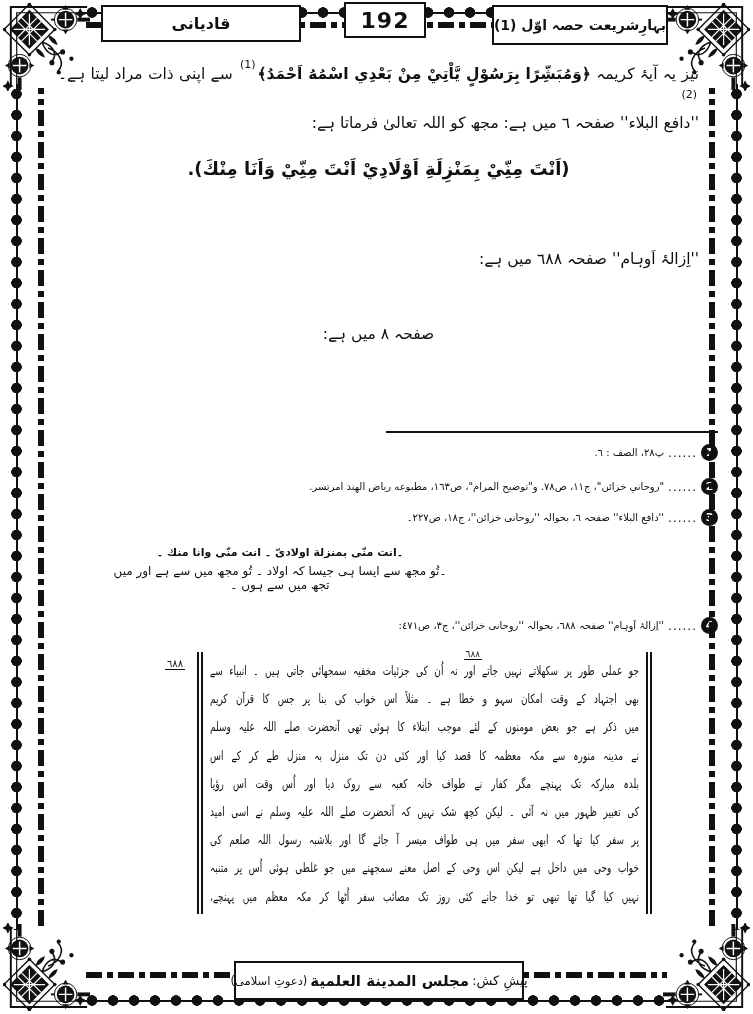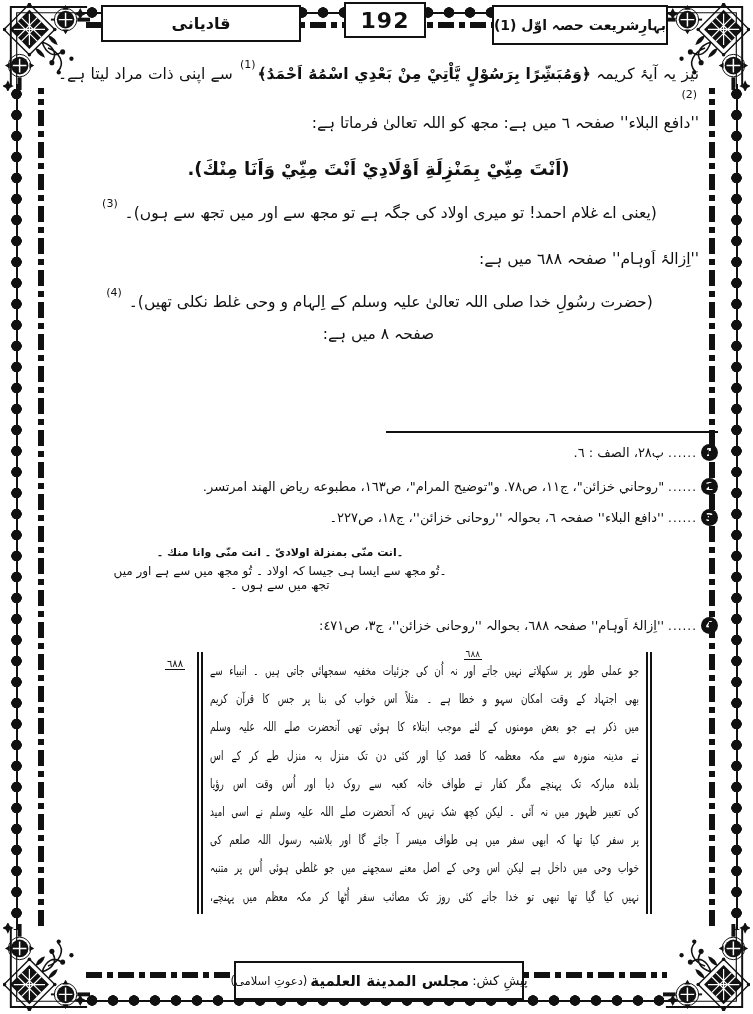--- a/index.html
+++ b/index.html
@@ -74,21 +74,21 @@
   
   .fn-sep { position:absolute; top:431px; right:35px; width:332px; height:2px; background:#111; }
   .fn { position:absolute; right:35px; display:flex; direction:rtl; align-items:center; gap:4px; white-space:nowrap; }
   #fn1 { top:444px; } #fn2 { top:478px; } #fn3 { top:509px; } #fn4 { top:617px; }
   .fn-num {
     width:17px; height:17px; border-radius:50%; background:#111; color:#fff;
     font-size:11px; font-weight:bold; display:flex; align-items:center; justify-content:center;
     direction:ltr; flex:0 0 auto;
   }
   .fn-dots { font-size:12px; letter-spacing:1px; direction:ltr; }
-  .fn-text { font-size:13px; }
+  .fn-text { font-size:10px; }
 
   
   .quote-scan { position:absolute; top:546px; left:112px; width:336px; text-align:center; }
   .qs-ar { font-size:11px; font-weight:bold; }
   .qs-ur { font-size:12px; font-weight:normal; margin-top:5px; }
 
   
   .page-scan {
     position:absolute; top:652px; left:197px; width:455px; height:262px;
     border-left:6px double #111; border-right:6px double #111;
@@ -192,23 +192,21 @@
     <span>192</span>
   </div>
   <div class="hbox box-chapter">
     <span>قادیانی</span>
   </div>
 
   <div class="line" id="l1"><span>نیز یہ آیۂ کریمہ </span><span class="verse">﴿وَمُبَشِّرًا بِرَسُوْلٍ يَّاْتِيْ مِنْ بَعْدِي اسْمُهُ اَحْمَدُ﴾</span><sup class="ref">(1)</sup><span> سے اپنی ذات مراد لیتا ہے۔ </span><sup class="ref">(2)</sup></div>
 
   <div class="line" id="l2">''دافع البلاء'' صفحہ ٦ میں ہے: مجھ کو اللہ تعالیٰ فرماتا ہے:</div>
   <div class="line" id="l3">(اَنْتَ مِنِّيْ بِمَنْزِلَةِ اَوْلَادِيْ اَنْتَ مِنِّيْ وَاَنَا مِنْكَ).</div>
-  <div class="line" id="l4"><span>(یعنی اے غلام احمد! تو میری اولاد کی جگہ ہے تو مجھ سے اور میں تجھ سے ہوں)۔ </span><sup class="ref">(3)</sup></div>
   <div class="line" id="l5">''اِزالۂ اَوہام'' صفحہ ٦٨٨ میں ہے:</div>
-  <div class="line" id="l6"><span>(حضرت رسُولِ خدا صلی اللہ تعالیٰ علیہ وسلم کے اِلہام و وحی غلط نکلی تھیں)۔ </span><sup class="ref">(4)</sup></div>
   <div class="line" id="l7">صفحہ ٨ میں ہے:</div>
 
   <div class="fn-sep"></div>
 
   <div class="fn" id="fn1">
     <span class="fn-num">1</span>
     <span class="fn-dots">......</span>
     <span class="fn-text">پ٢٨، الصف : ٦.</span>
   </div>
   <div class="fn" id="fn2">

